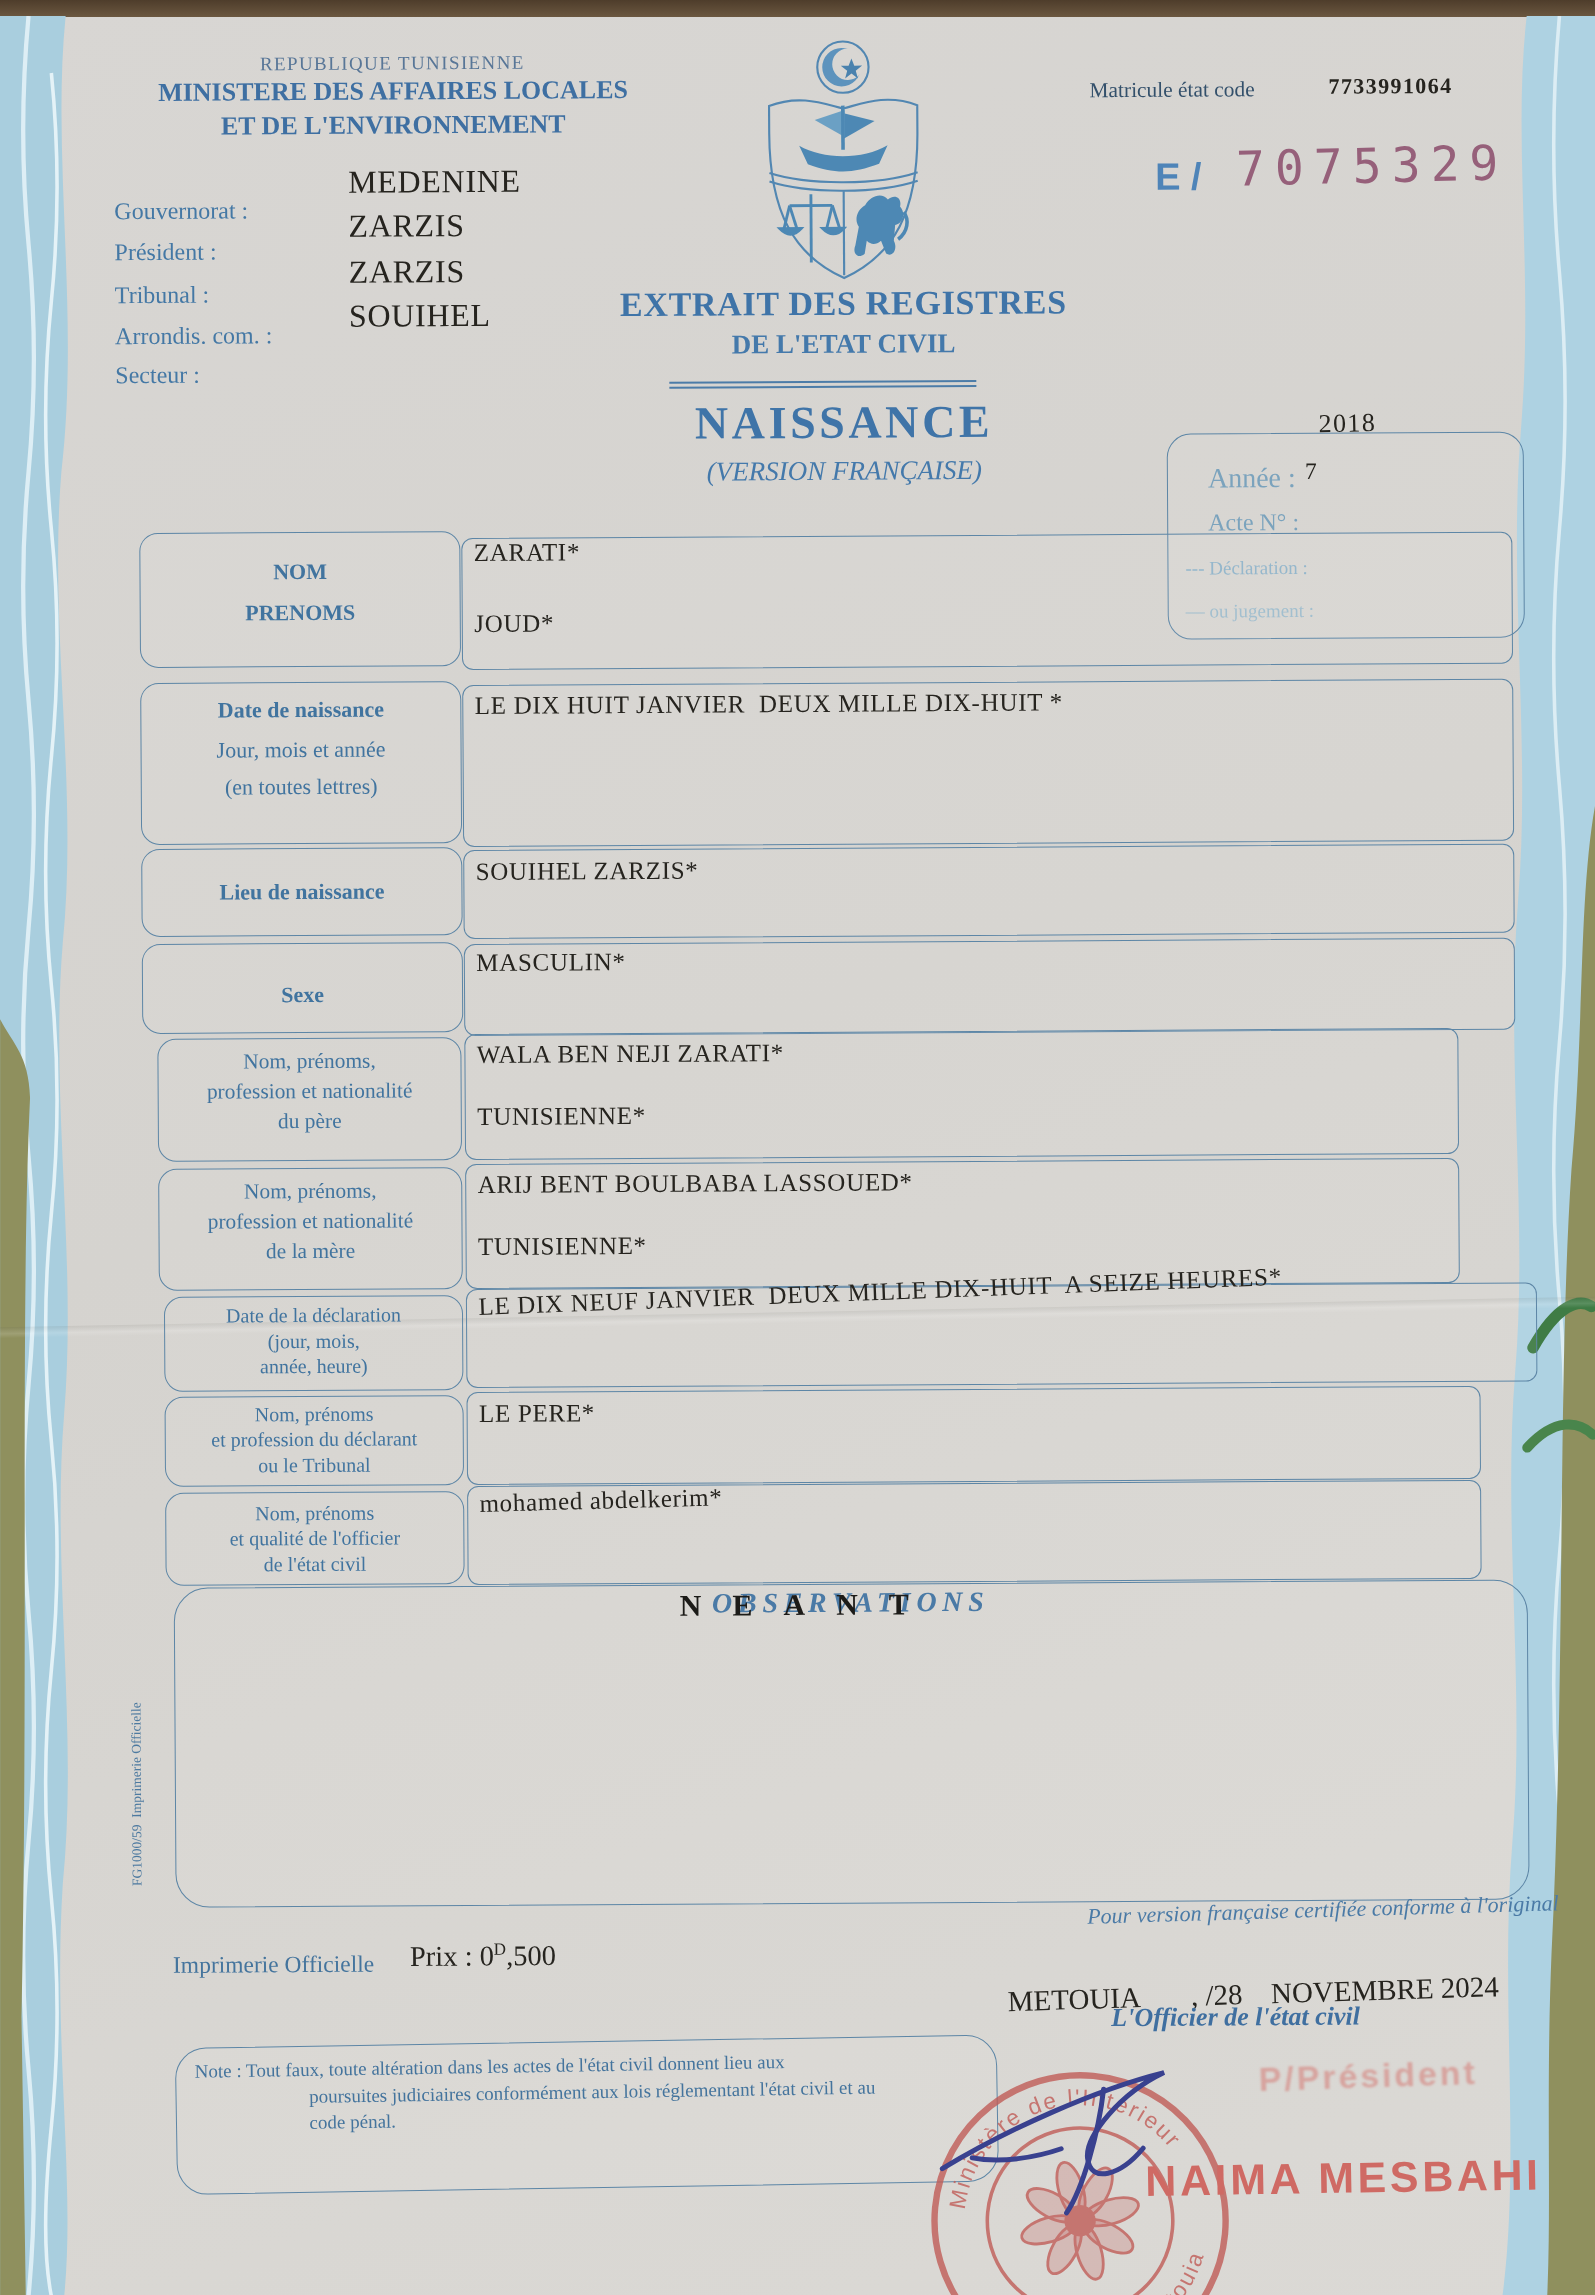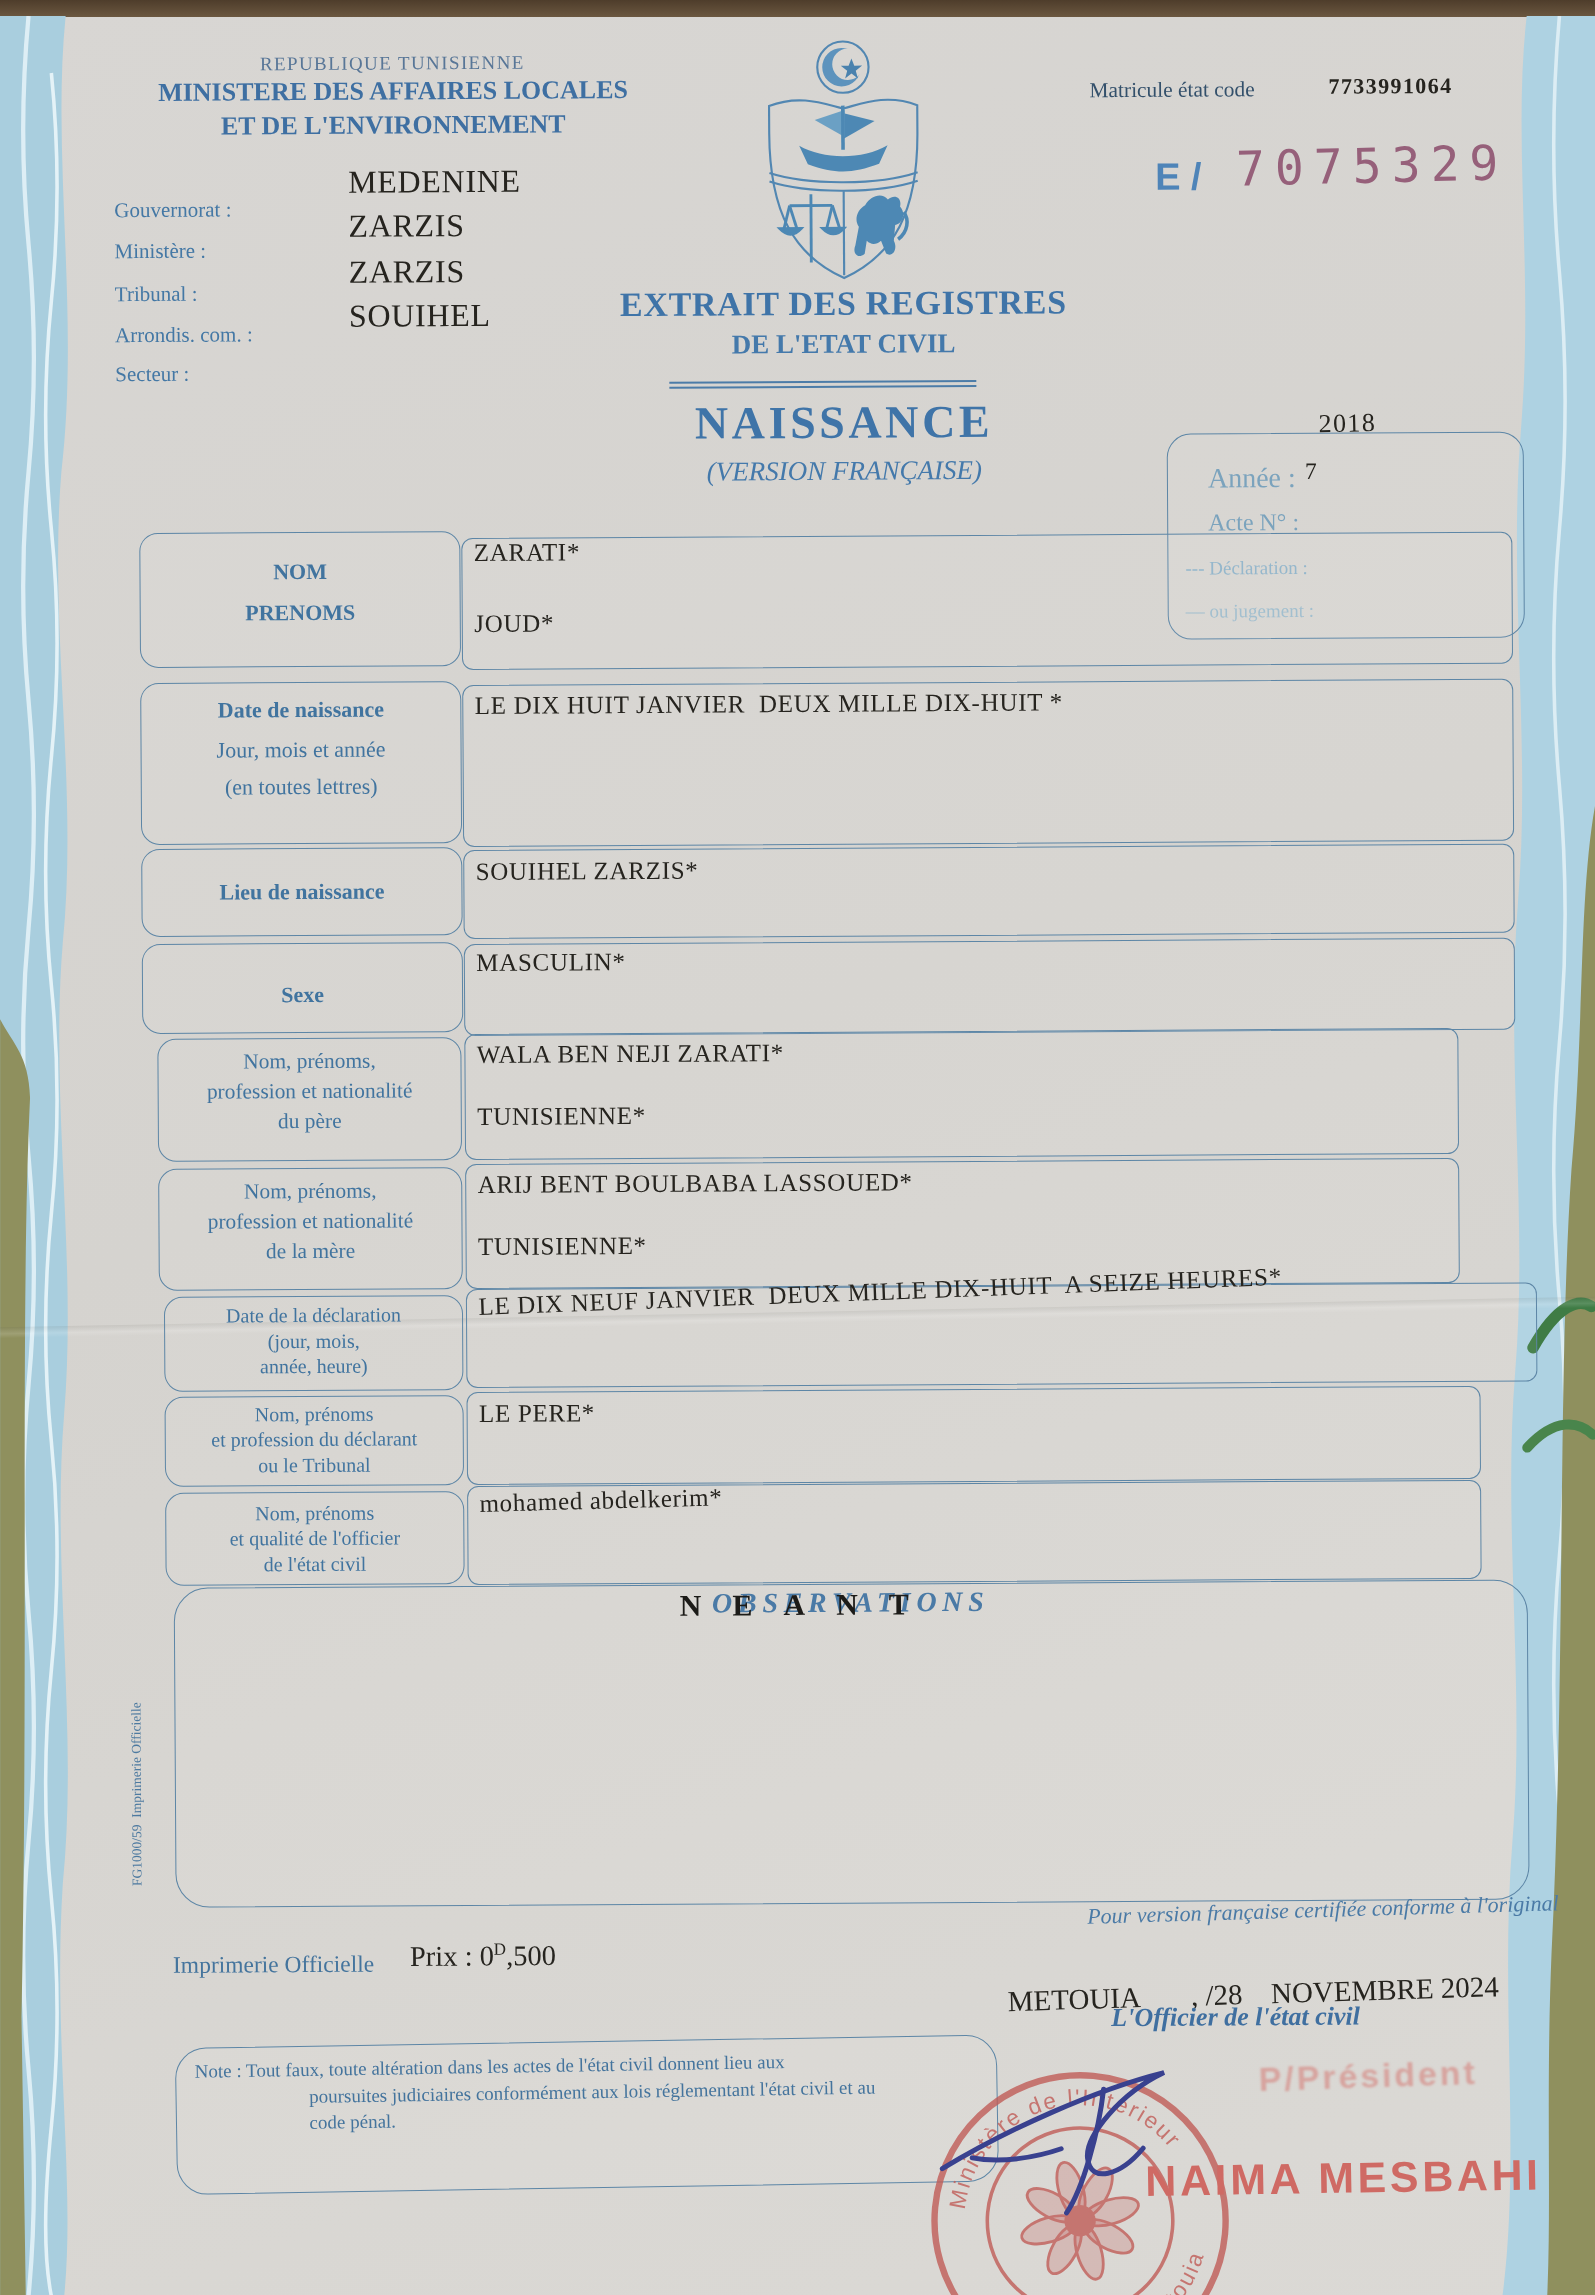--- a/index.html
+++ b/index.html
@@ -13,21 +13,21 @@
   .lblue{color:#7ba3bd;}
   .black{color:#26241f;}
   .box{position:absolute;border:1.4px solid #5d86a6;border-radius:18.5px;background:rgba(255,255,255,0.06);}
   .lline{position:absolute;left:0;width:100%;text-align:center;color:#41749f;}
   .b{font-weight:bold;}
   .vline{position:absolute;left:11.4px;font-size:25px;color:#26241f;letter-spacing:0.7px;white-space:pre;}
   .small-lbl{font-size:20px;}
   .mid-lbl{font-size:21.4px;}
   .big-lbl{font-size:22px;}
   #content{position:absolute;inset:0;transform:rotate(-0.35deg);}
-  .adm-label{position:absolute;left:120px;font-size:21px;color:#4478a5;}
+  .adm-label{position:absolute;left:120px;font-size:24px;color:#4478a5;}
   .adm-value{position:absolute;left:354px;font-size:32px;color:#26241f;letter-spacing:0.7px;}
   .crease{position:absolute;left:0;top:1312px;width:100%;height:11.4px;
           background:linear-gradient(to bottom,rgba(80,80,70,0.10),rgba(255,255,255,0.14) 60%,rgba(0,0,0,0));
           transform:rotate(-1.1deg);}
 </style>
 </head>
 <body>
 
 <div id="canvas">
 
@@ -59,21 +59,21 @@
 
   <div class="crease"></div>
 
   <div id="content">
 
     <div class="abs" style="left:114px;top:50px;width:570px;text-align:center;font-size:19px;letter-spacing:1.4px;color:#587697;">REPUBLIQUE TUNISIENNE</div>
     <div class="abs b" style="left:43px;top:74px;width:713px;text-align:center;font-size:26px;color:#3e6fa2;">MINISTERE DES AFFAIRES LOCALES</div>
     <div class="abs b" style="left:43px;top:108px;width:713px;text-align:center;font-size:26px;color:#3e6fa2;">ET DE L'ENVIRONNEMENT</div>
 
     <span class="adm-label" style="top:194px;">Gouvernorat :</span>
-    <span class="adm-label" style="top:235px;">Ministère :</span>
+    <span class="adm-label" style="top:235px;">Président :</span>
     <span class="adm-label" style="top:278px;">Tribunal :</span>
     <span class="adm-label" style="top:319px;">Arrondis. com. :</span>
     <span class="adm-label" style="top:358px;">Secteur :</span>
 
     <span class="adm-value" style="top:161px;">MEDENINE</span>
     <span class="adm-value" style="top:205px;">ZARZIS</span>
     <span class="adm-value" style="top:251px;">ZARZIS</span>
     <span class="adm-value" style="top:295px;">SOUIHEL</span>
 
     <svg class="abs" style="left:764px;top:26px;" width="171" height="271" viewBox="0 0 240 380">

